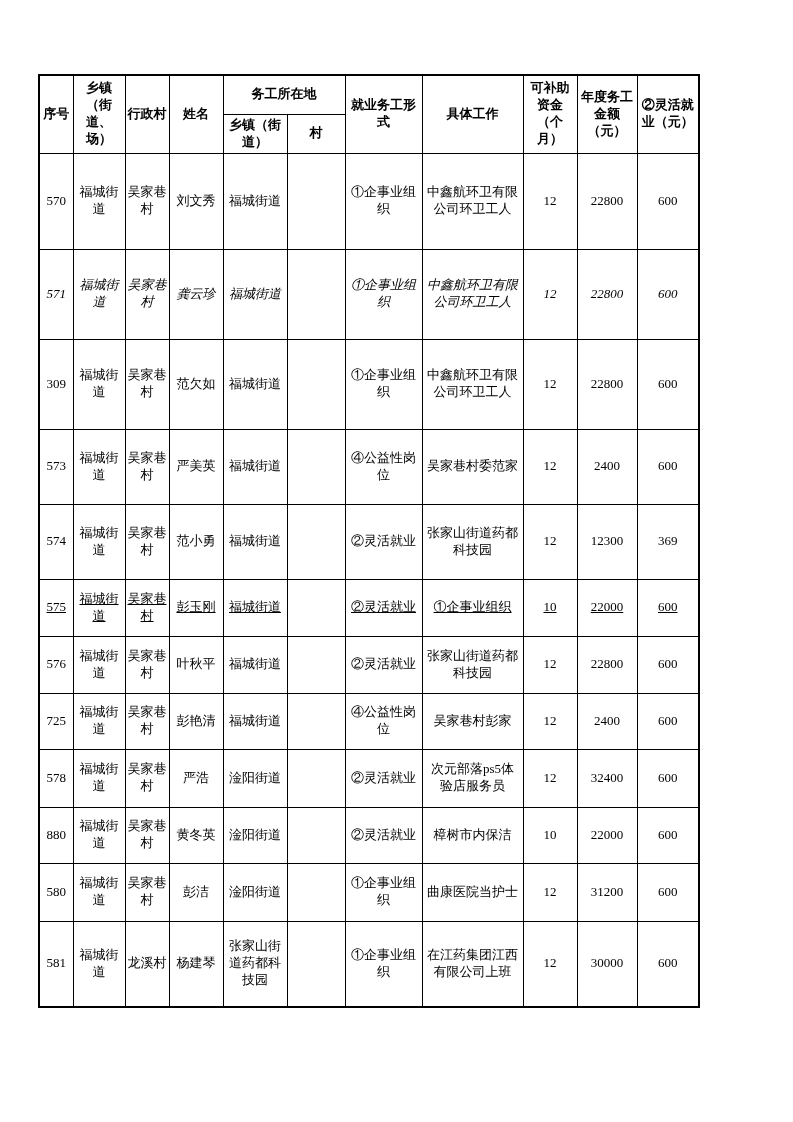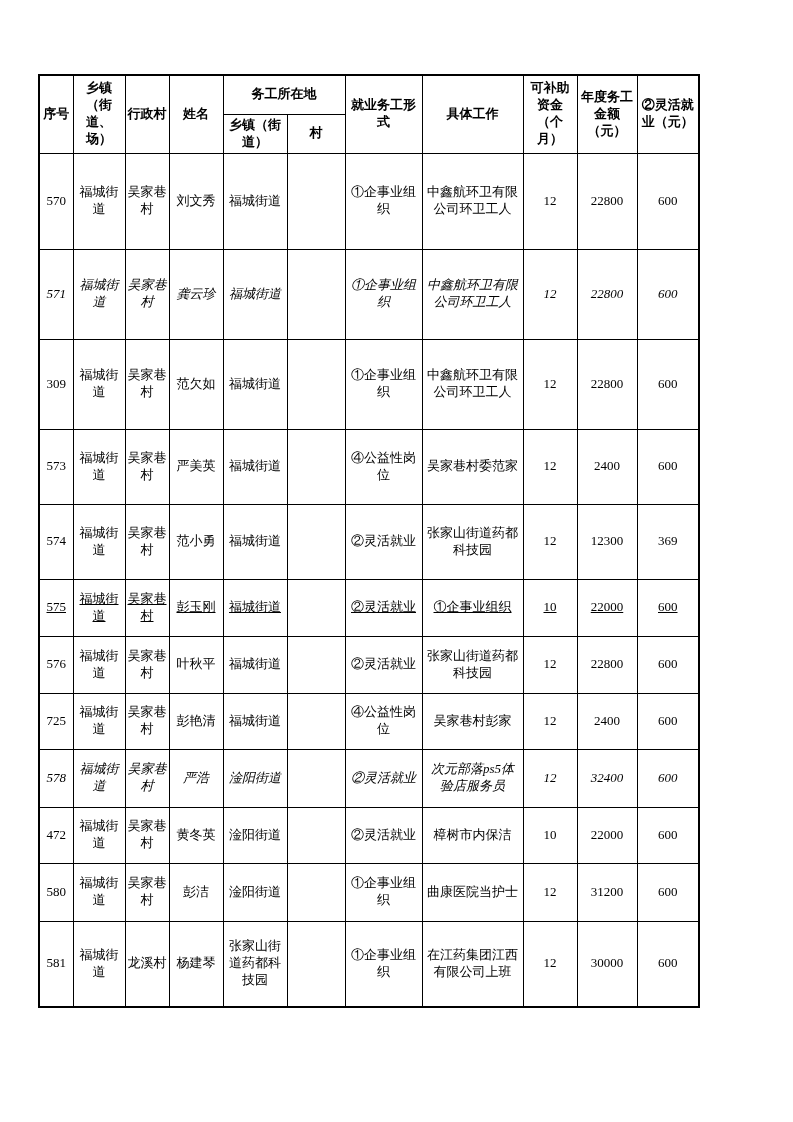--- a/index.html
+++ b/index.html
@@ -175,35 +175,35 @@
       <td>吴家巷村</td>
       <td>彭艳清</td>
       <td>福城街道</td>
       <td></td>
       <td>④公益性岗位</td>
       <td>吴家巷村彭家</td>
       <td>12</td>
       <td>2400</td>
       <td>600</td>
     </tr>
-        <tr style="height: 58px; font-style: italic;">
+        <tr style="height: 58px;">
       <td>578</td>
       <td>福城街道</td>
       <td>吴家巷村</td>
       <td>严浩</td>
       <td>淦阳街道</td>
       <td></td>
       <td>②灵活就业</td>
       <td>次元部落ps5体验店服务员</td>
       <td>12</td>
       <td>32400</td>
       <td>600</td>
     </tr>
         <tr style="height: 56px;">
-      <td>472</td>
+      <td>880</td>
       <td>福城街道</td>
       <td>吴家巷村</td>
       <td>黄冬英</td>
       <td>淦阳街道</td>
       <td></td>
       <td>②灵活就业</td>
       <td>樟树市内保洁</td>
       <td>10</td>
       <td>22000</td>
       <td>600</td>

